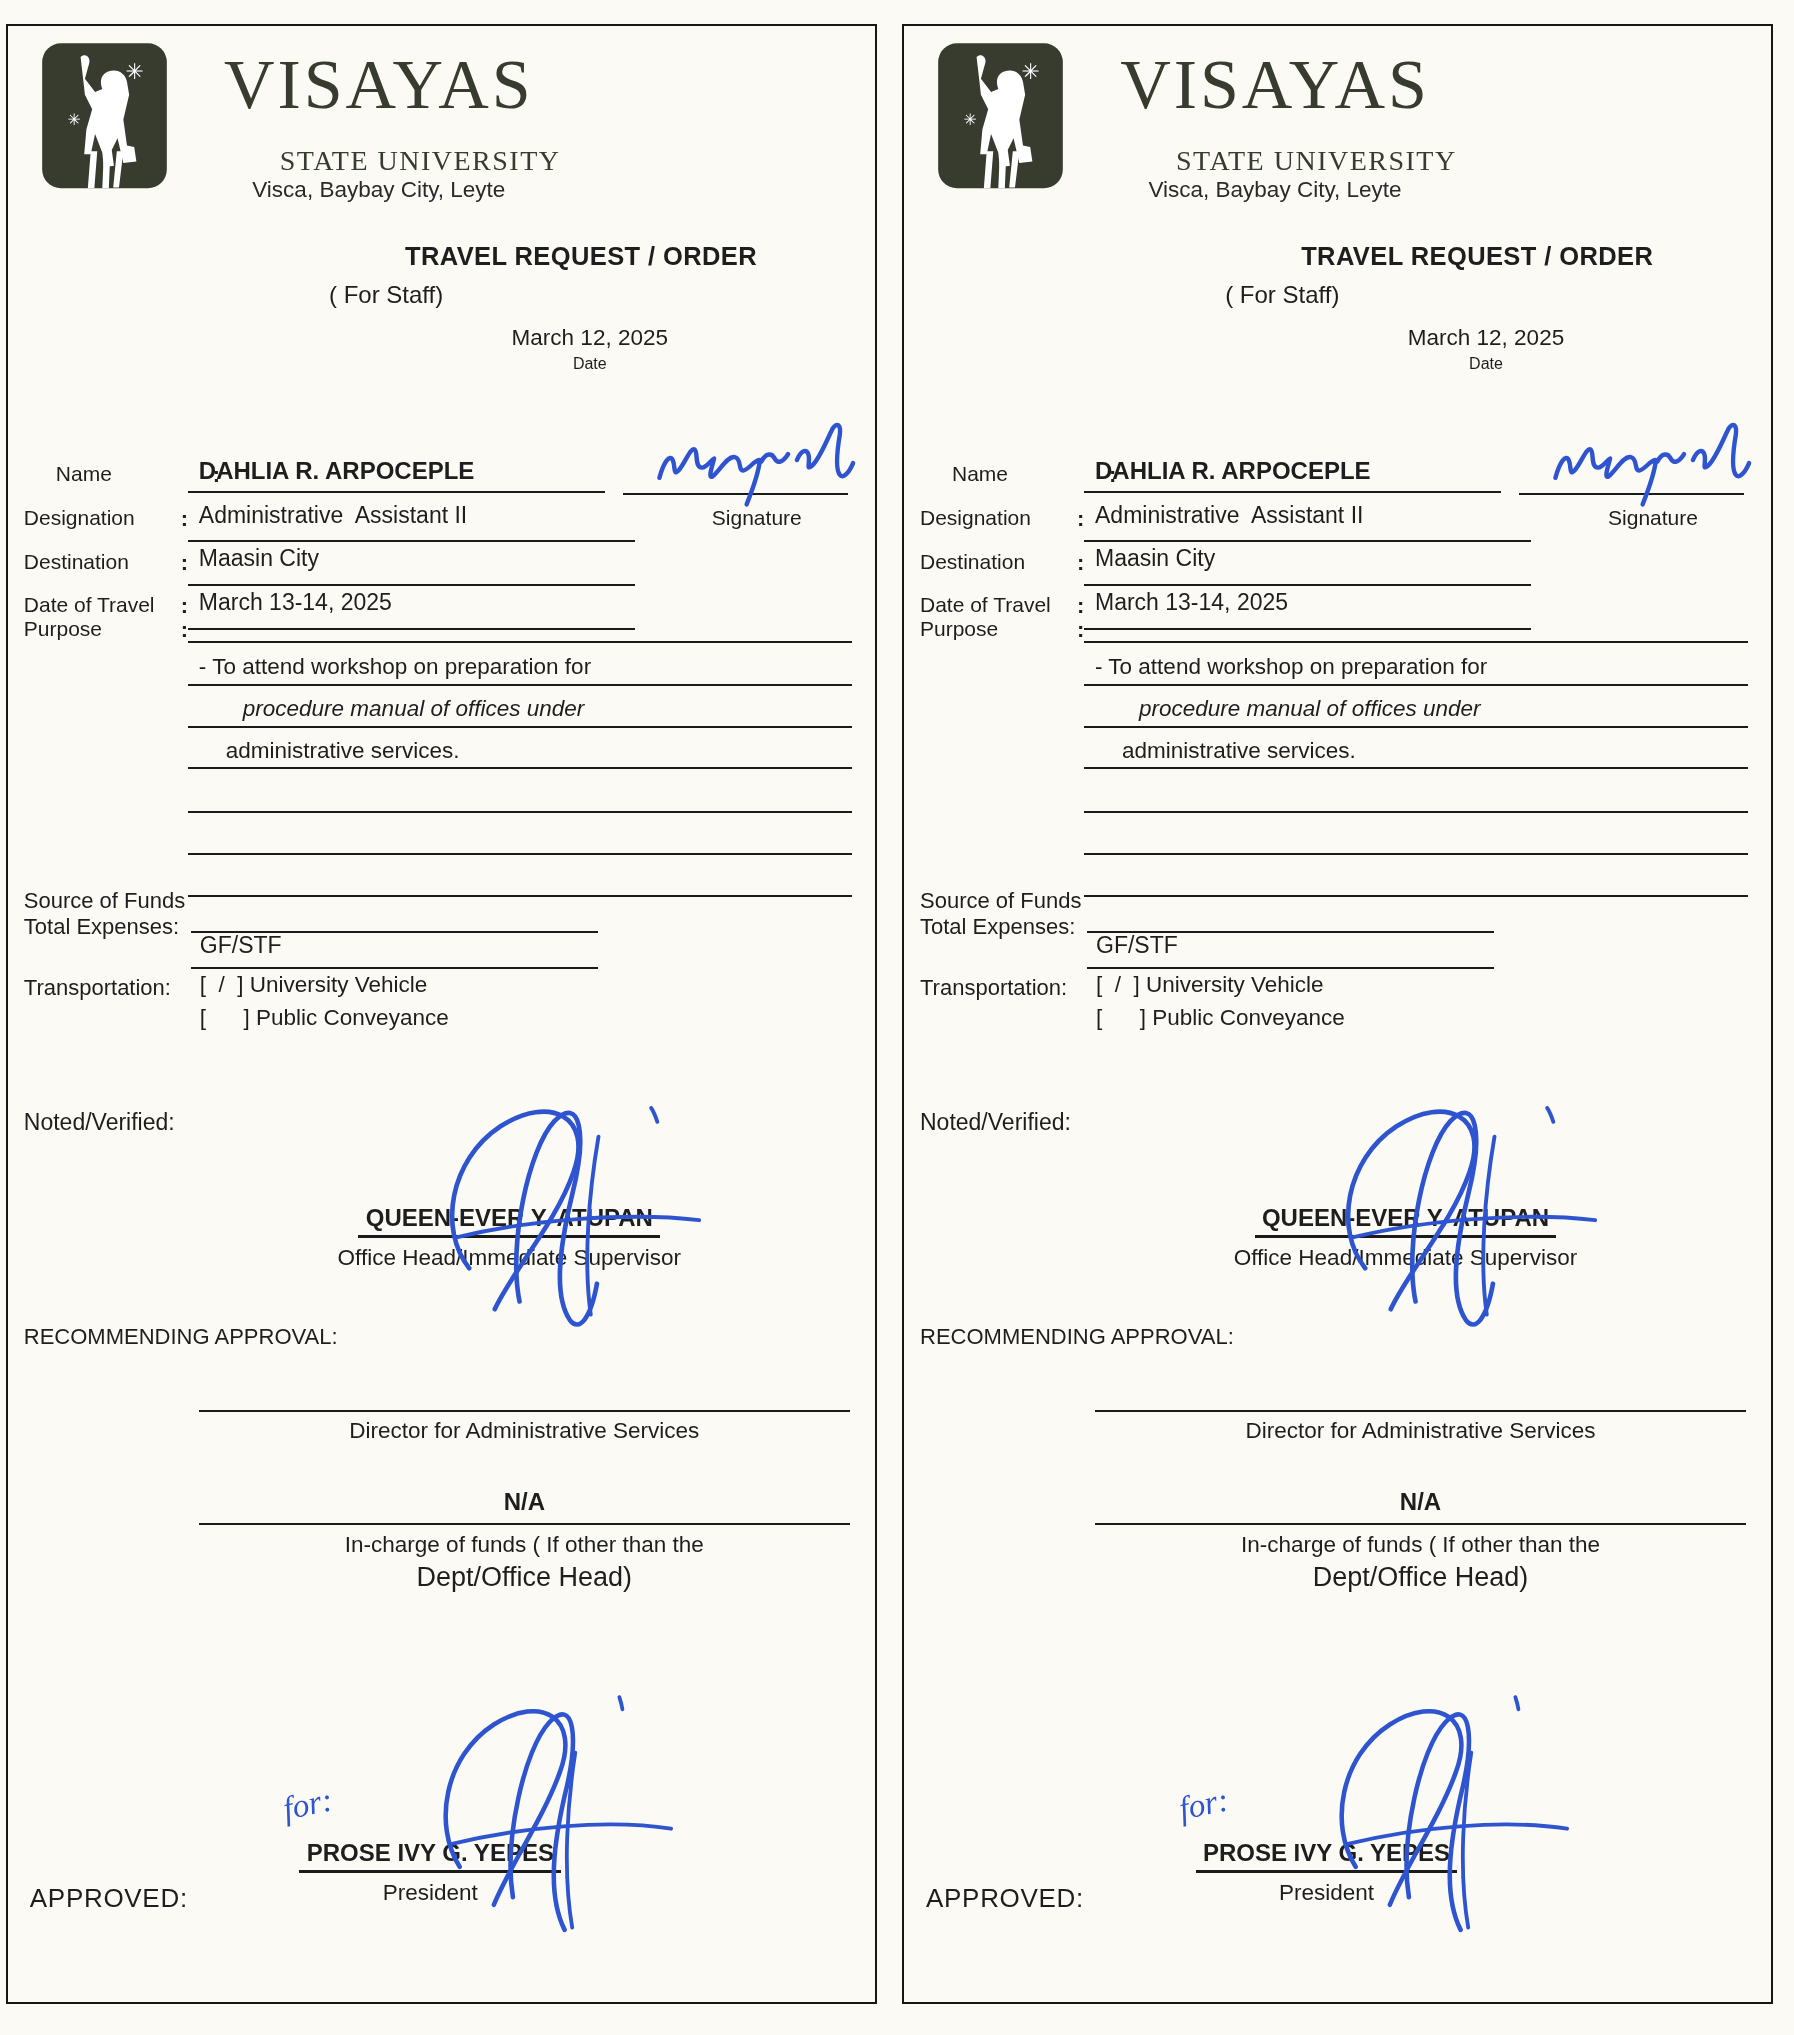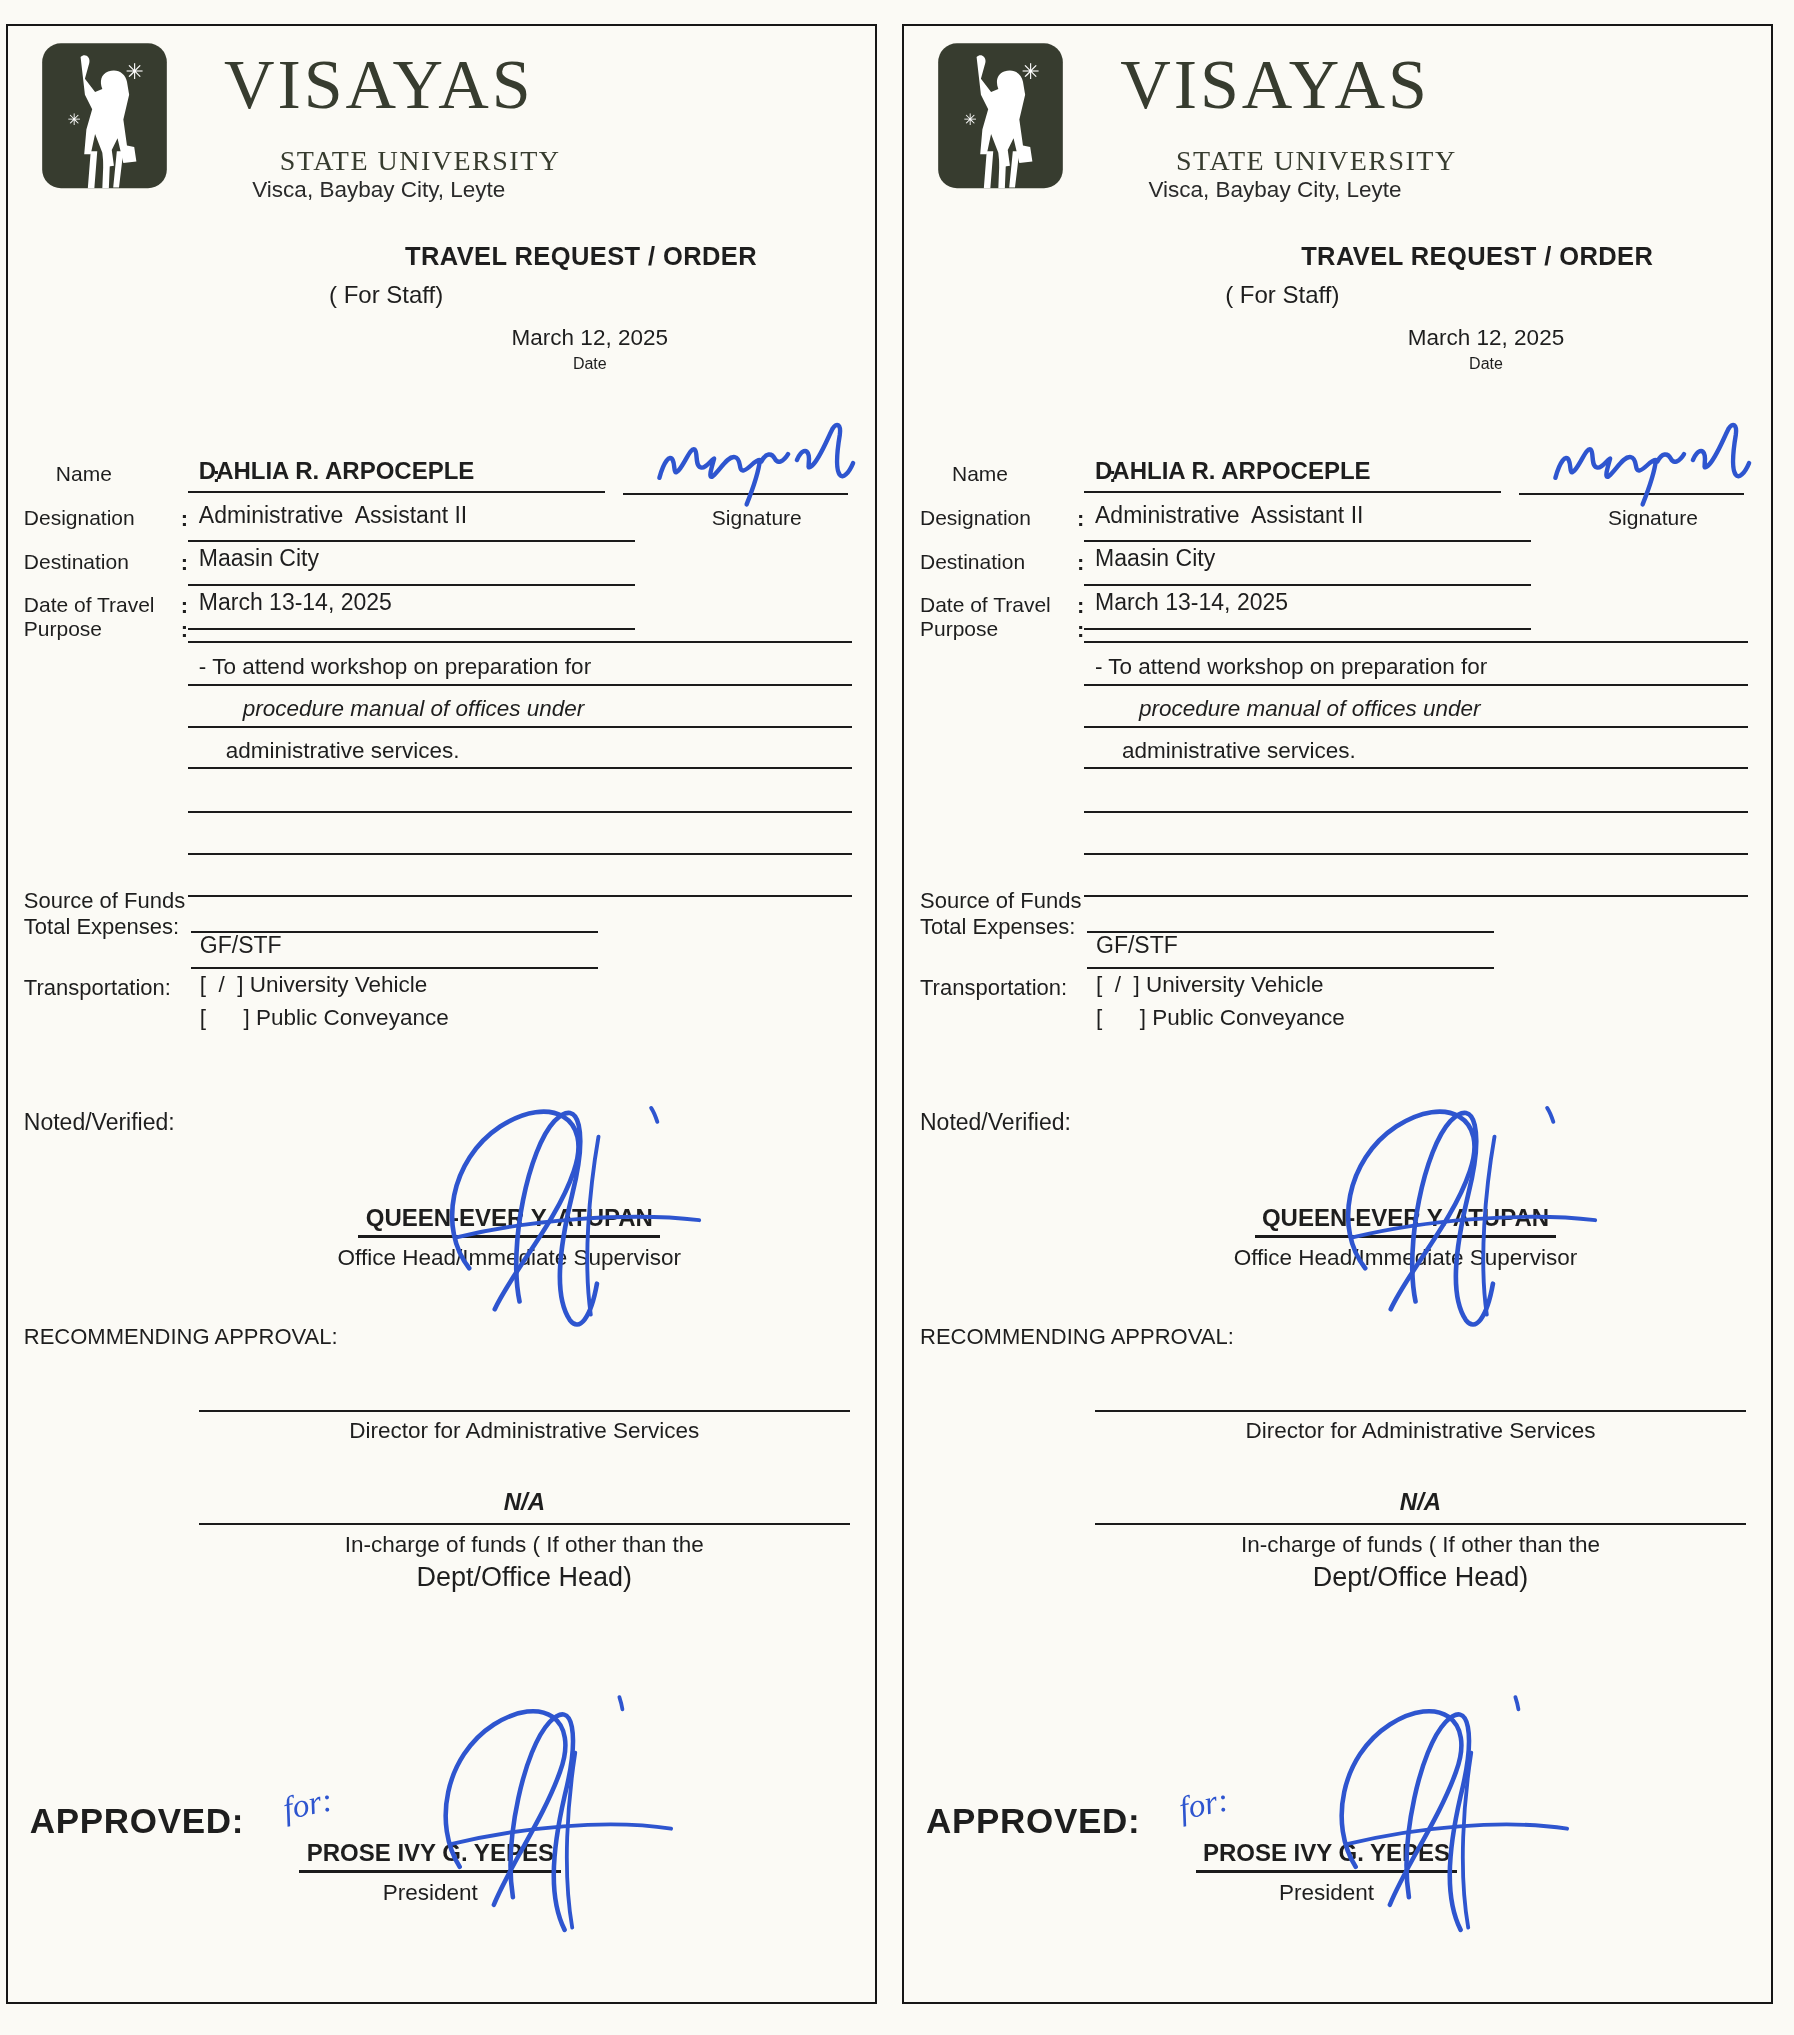--- a/index.html
+++ b/index.html
@@ -58,26 +58,26 @@
   .lbl-noted{left:16px;top:1083px;font-size:23px;}
   .sig-noted{left:386px;top:1068px;width:313px;height:240px;z-index:5;}
   .noted-block{left:138px;top:1178px;width:727px;text-align:center;}
   .sign-name{display:inline-block;font-size:24px;font-weight:bold;
     border-bottom:3.6px solid var(--line);padding:0 7.3px 2.9px;}
   .sign-title{font-size:22.5px;margin-top:7.3px;}
   
   .lbl-recommend{left:16px;top:1298px;font-size:22px;}
   .ln-director{top:1384px;left:191px;width:651px;}
   .t-director{left:191px;top:1392px;width:651px;text-align:center;font-size:22.5px;}
-  .t-na{left:191px;top:1462px;width:651px;text-align:center;font-size:24px;font-weight:bold;font-style:italic;}
+  .t-na{left:191px;top:1462px;width:651px;text-align:center;font-size:24px;font-weight:bold;}
   .ln-funds{top:1497px;left:191px;width:651px;}
   .t-funds1{left:191px;top:1506px;width:651px;text-align:center;font-size:22.5px;}
   .t-funds2{left:191px;top:1536px;width:651px;text-align:center;font-size:27px;}
   
-  .lbl-approved{left:22px;top:1775px;font-size:35px;font-weight:bold;letter-spacing:0.7px;}
+  .lbl-approved{left:22px;top:1857px;font-size:26px;font-weight:normal;letter-spacing:0.7px;}
   .for-note{left:275px;top:1760px;font-size:33px;color:var(--blue);
     font-family:"Liberation Serif", serif;font-style:italic;transform:rotate(-12deg);z-index:6;}
   .sig-approved{left:356px;top:1662px;width:313px;height:251px;z-index:5;}
   .approved-block{left:44px;top:1813px;width:757px;text-align:center;}
   svg.sig path{fill:none;stroke:var(--blue);stroke-width:6;stroke-linecap:round;stroke-linejoin:round;}
   svg.sig .thin{stroke-width:5;}
 </style>
 </head>
 <body>
 

